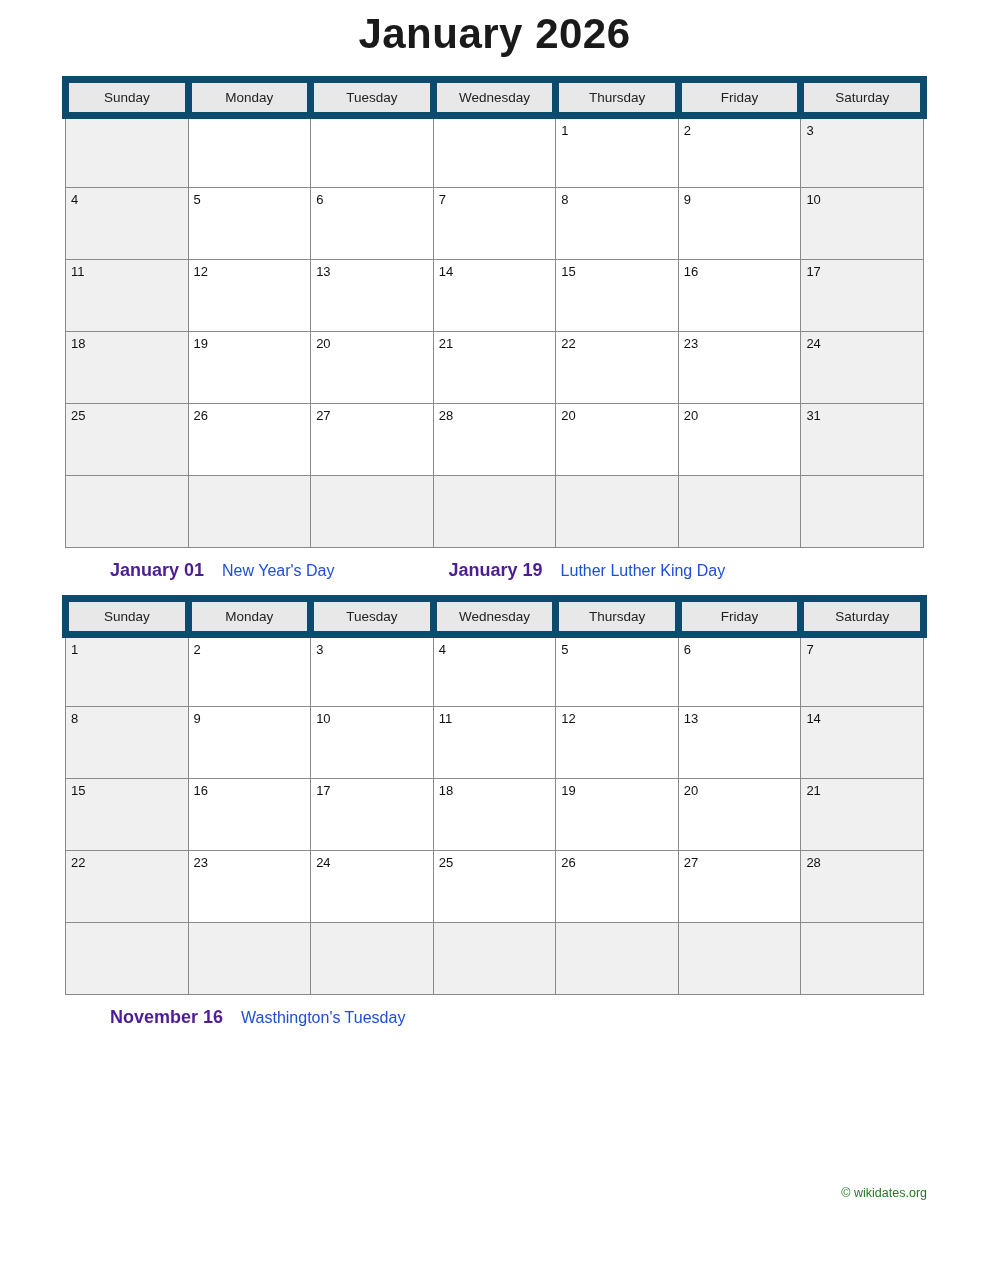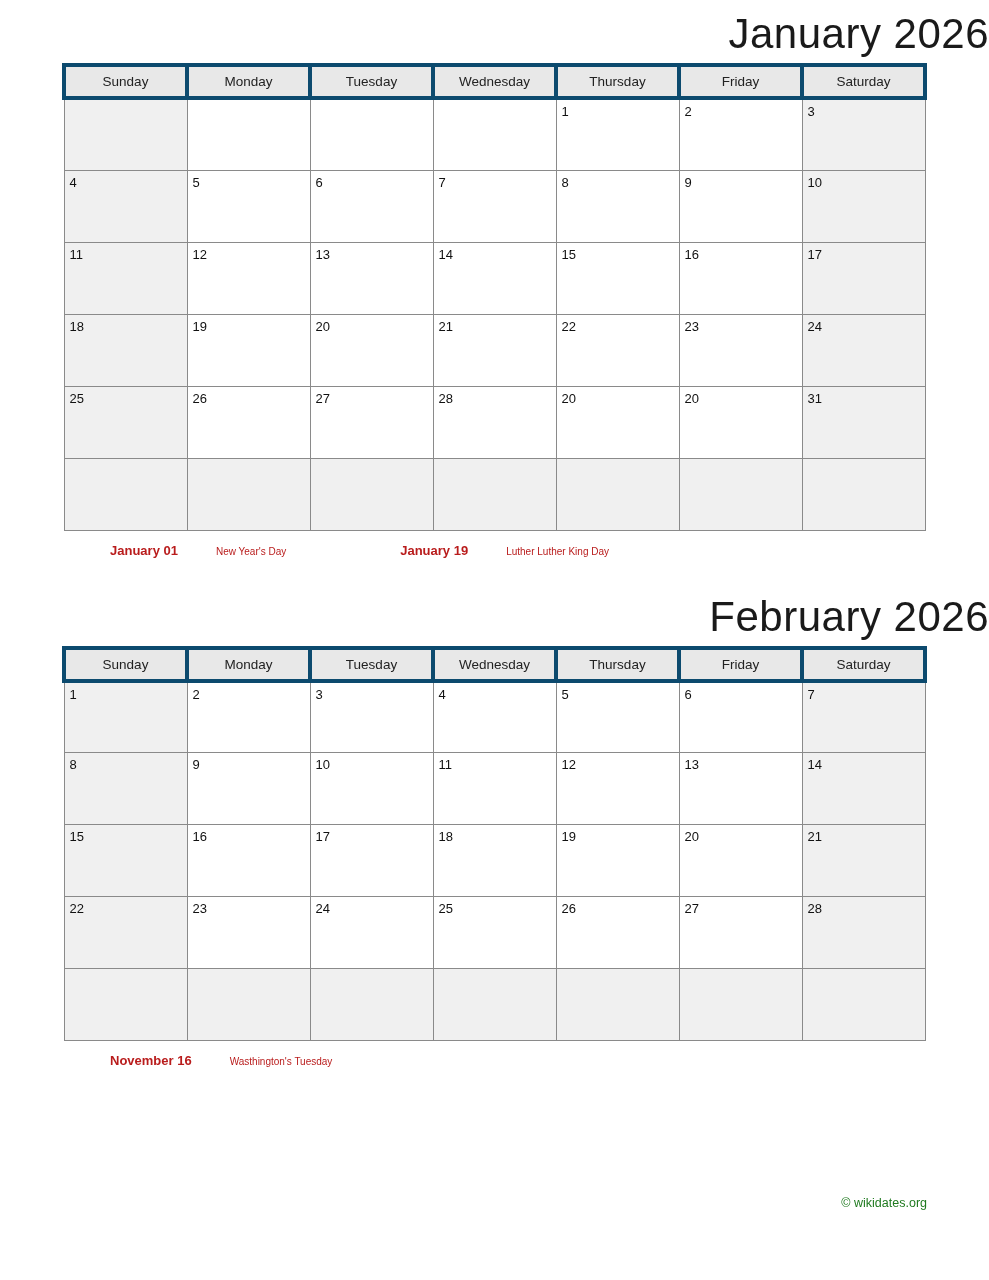--- a/index.html
+++ b/index.html
@@ -18,41 +18,41 @@
   .page {
     width: 989px;
     height: 1280px;
     box-sizing: border-box;
     padding: 0;
   }
   .month-block {
     width: 100%;
   }
   .month-title {
-    text-align: right;
+    text-align: center;
     font-size: 42px;
-    font-weight: normal;
+    font-weight: bold;
     letter-spacing: 0.5px;
     color: #1a1a1a;
     margin: 0;
     padding-top: 10px;
-    padding-bottom: 5px;
+    padding-bottom: 18px;
     font-family: "Liberation Sans", sans-serif;
   }
   .cal-wrap {
     margin: 0 62px;
   }
   table.calendar {
     border-collapse: collapse;
     width: 865px;
     table-layout: fixed;
   }
   table.calendar th {
     background: #e8e8e8;
-    border: 4px solid #0c4a6e;
+    border: 7px solid #0c4a6e;
     font-size: 13.5px;
     font-weight: normal;
     color: #222222;
     text-align: center;
     height: 25px;
     padding: 2px 0;
   }
   table.calendar td {
     border: 1px solid #8a8a8a;
     height: 72px;
@@ -78,39 +78,38 @@
     align-items: baseline;
     min-height: 20px;
   }
   .holiday-item {
     display: flex;
     align-items: baseline;
     margin-right: 66px;
     padding-left: 48px;
   }
   .holiday-date {
-    color: #b91c1c;
+    color: #4c1d95;
     font-weight: bold;
-    font-size: 13px;
+    font-size: 18px;
     margin-right: 18px;
     white-space: nowrap;
   }
   .holiday-name {
-    color: #b91c1c;
-    font-size: 10px;
+    color: #1d4ed8;
+    font-size: 16px;
     white-space: nowrap;
-    margin-left: 20px;
   }
   .block-gap {
     height: 14px;
   }
   .footer {
     position: absolute;
     right: 62px;
-    bottom: 70px;
+    bottom: 80px;
     font-size: 12.5px;
     color: #1f7a1f;
   }
   .footer .copy {
     color: #1f7a1f;
   }
   .second-title {
     padding-top: 16px;
   }
 </style>
@@ -200,21 +199,20 @@
       <div class="holiday-item">
         <span class="holiday-date">January 19</span>
         <span class="holiday-name">Luther Luther King Day</span>
       </div>
     </div>
   </div>
 
   <div class="block-gap"></div>
 
   <div class="month-block">
-    <h1 class="month-title second-title">February 2026</h1>
     <div class="cal-wrap">
       <table class="calendar">
         <thead>
           <tr>
             <th>Sunday</th>
             <th>Monday</th>
             <th>Tuesday</th>
             <th>Wednesday</th>
             <th>Thursday</th>
             <th>Friday</th>

